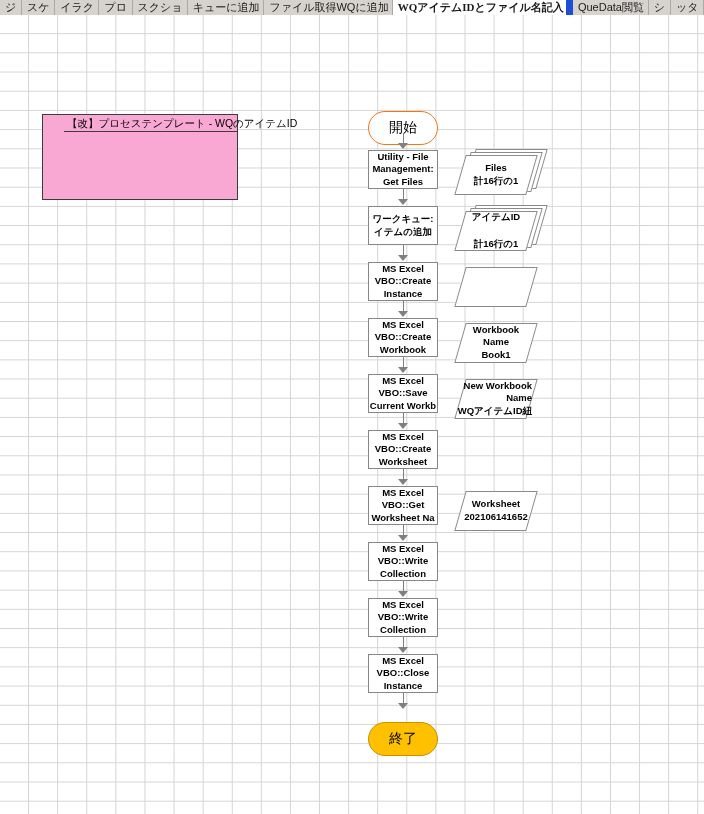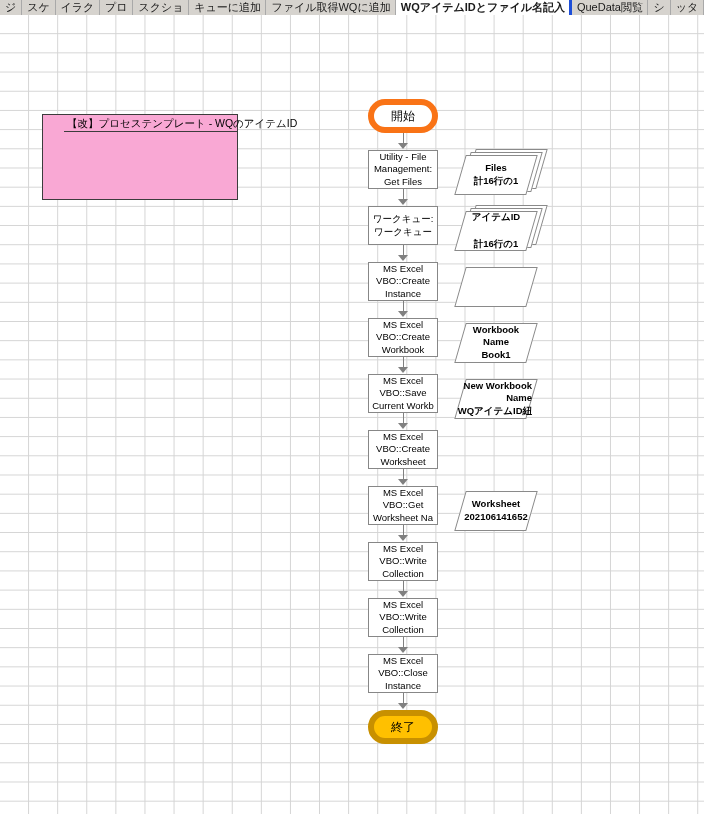--- a/index.html
+++ b/index.html
@@ -16,21 +16,21 @@
     border-bottom:1px solid #8f8f8f;
     display:flex;align-items:flex-end;
   }
   .tab{
     height:15px;line-height:15px;
     font-size:11px;color:#1a1a1a;white-space:nowrap;
     padding:0 5px;background:#d6d3ce;
     border-right:1px solid #a9a9a9;
     overflow:hidden;
   }
-  .tab.active{background:#ffffff;font-weight:bold;border-right:3px solid #1d4ed8;}
+  .tab.active{background:#ffffff;font-weight:bold;border-right:7px solid #1d4ed8;font-family:Liberation Serif, serif;}
 
   
   #grid{
     position:absolute;left:0;top:15px;width:704px;height:799px;
     background:#ffffff;
     background-image:
       linear-gradient(to right,#d4d4d4 1px,transparent 1px),
       linear-gradient(to bottom,#d4d4d4 1px,transparent 1px);
     background-size:29.1px 19.2px;
     background-position:-1px -1px;
@@ -46,33 +46,34 @@
   }
   #titlebox .cap{
     display:block;height:16px;line-height:16px;
     font-size:10.5px;color:#000;padding-left:3px;
     border-bottom:1px solid #3c3c3c;white-space:nowrap;
   }
 
   
   .term{
     position:absolute;box-sizing:border-box;
-    border:6px solid #f97316;border-radius:17px;
+    border:1px solid #f97316;border-radius:17px;
     display:flex;align-items:center;justify-content:center;
-    font-size:12px;color:#000;background:#ffffff;
+    font-size:14px;color:#000;background:#ffffff;margin-top:12px;
   }
   .term.end{background:#ffc000;border-color:#c89000;align-items:center;}
 
   
   .proc{
     position:absolute;box-sizing:border-box;
     border:1px solid #878787;background:#ffffff;
     display:flex;flex-direction:column;align-items:center;justify-content:center;
     font-size:9.5px;line-height:12.5px;color:#000;text-align:center;
     padding:1px 2px;
+    font-weight:bold;
   }
   .proc span{display:block;white-space:nowrap;}
 
   
   .data{position:absolute;font-weight:bold;}
   .data .sk{
     position:absolute;box-sizing:border-box;
     border:1px solid #8a8a8a;background:#ffffff;
     transform:skewX(-16deg);
   }
@@ -120,21 +121,21 @@
       <div class="term" style="left: 368px; top: 99px; width: 70px; height: 34px;">
         <span>開始</span>
       </div>
       <div class="proc" style="left: 368px; top: 150px; width: 70px; height: 39px;">
         <span>Utility - File</span>
         <span>Management:</span>
         <span>Get Files</span>
       </div>
       <div class="proc" style="left: 368px; top: 206px; width: 70px; height: 39px;">
         <span>ワークキュー:</span>
-        <span>ワークキュー</span>
+        <span>イテムの追加</span>
       </div>
       <div class="proc" style="left: 368px; top: 262px; width: 70px; height: 39px;">
         <span>MS Excel</span>
         <span>VBO::Create</span>
         <span>Instance</span>
       </div>
       <div class="proc" style="left: 368px; top: 318px; width: 70px; height: 39px;">
         <span>MS Excel</span>
         <span>VBO::Create</span>
         <span>Workbook</span>

